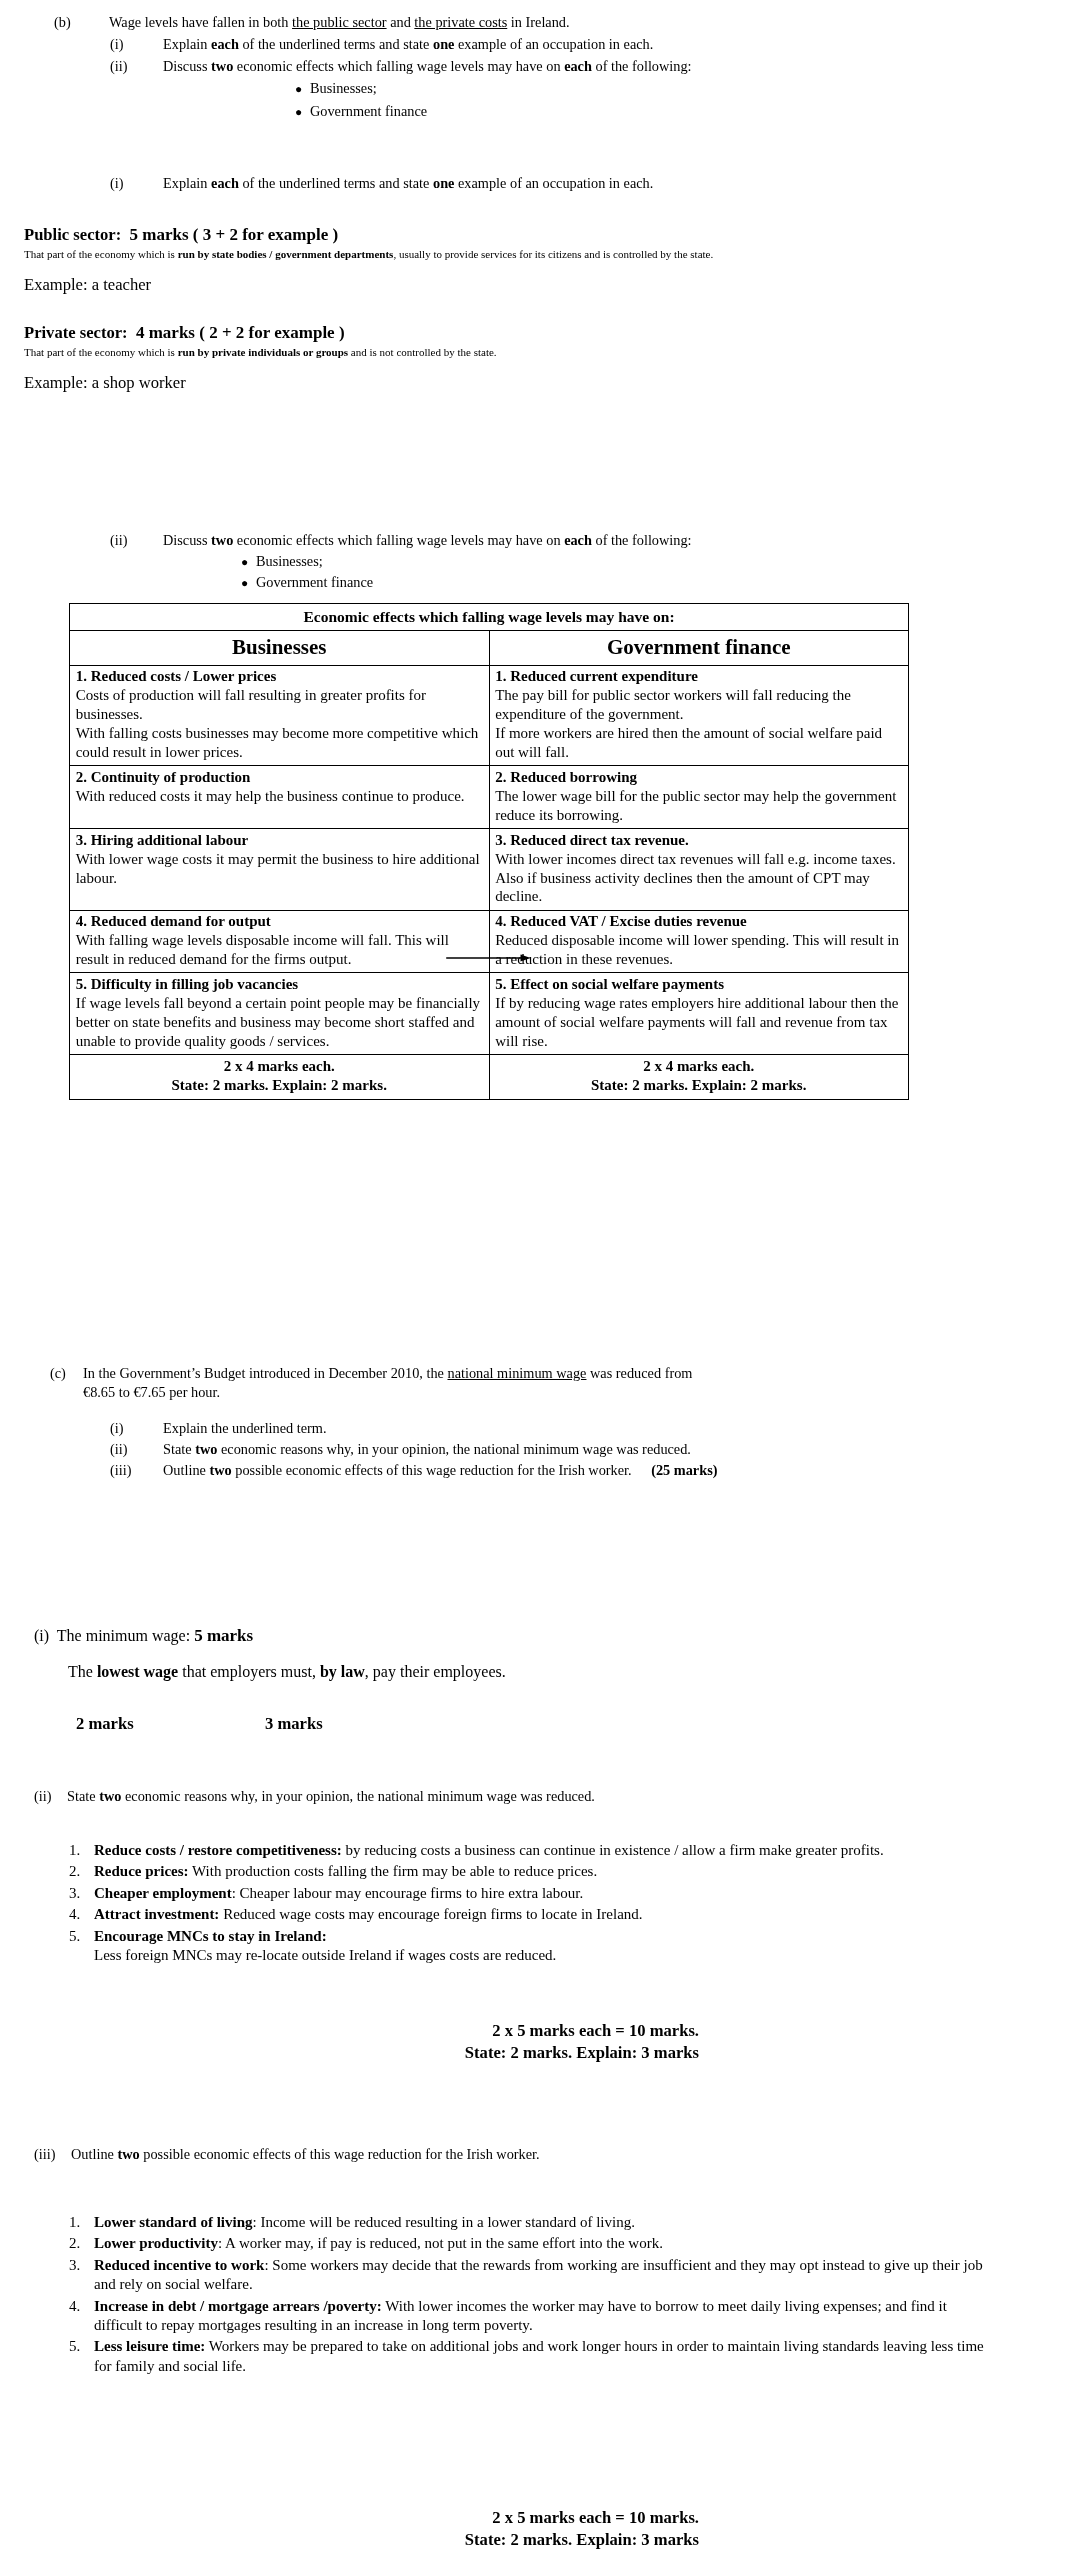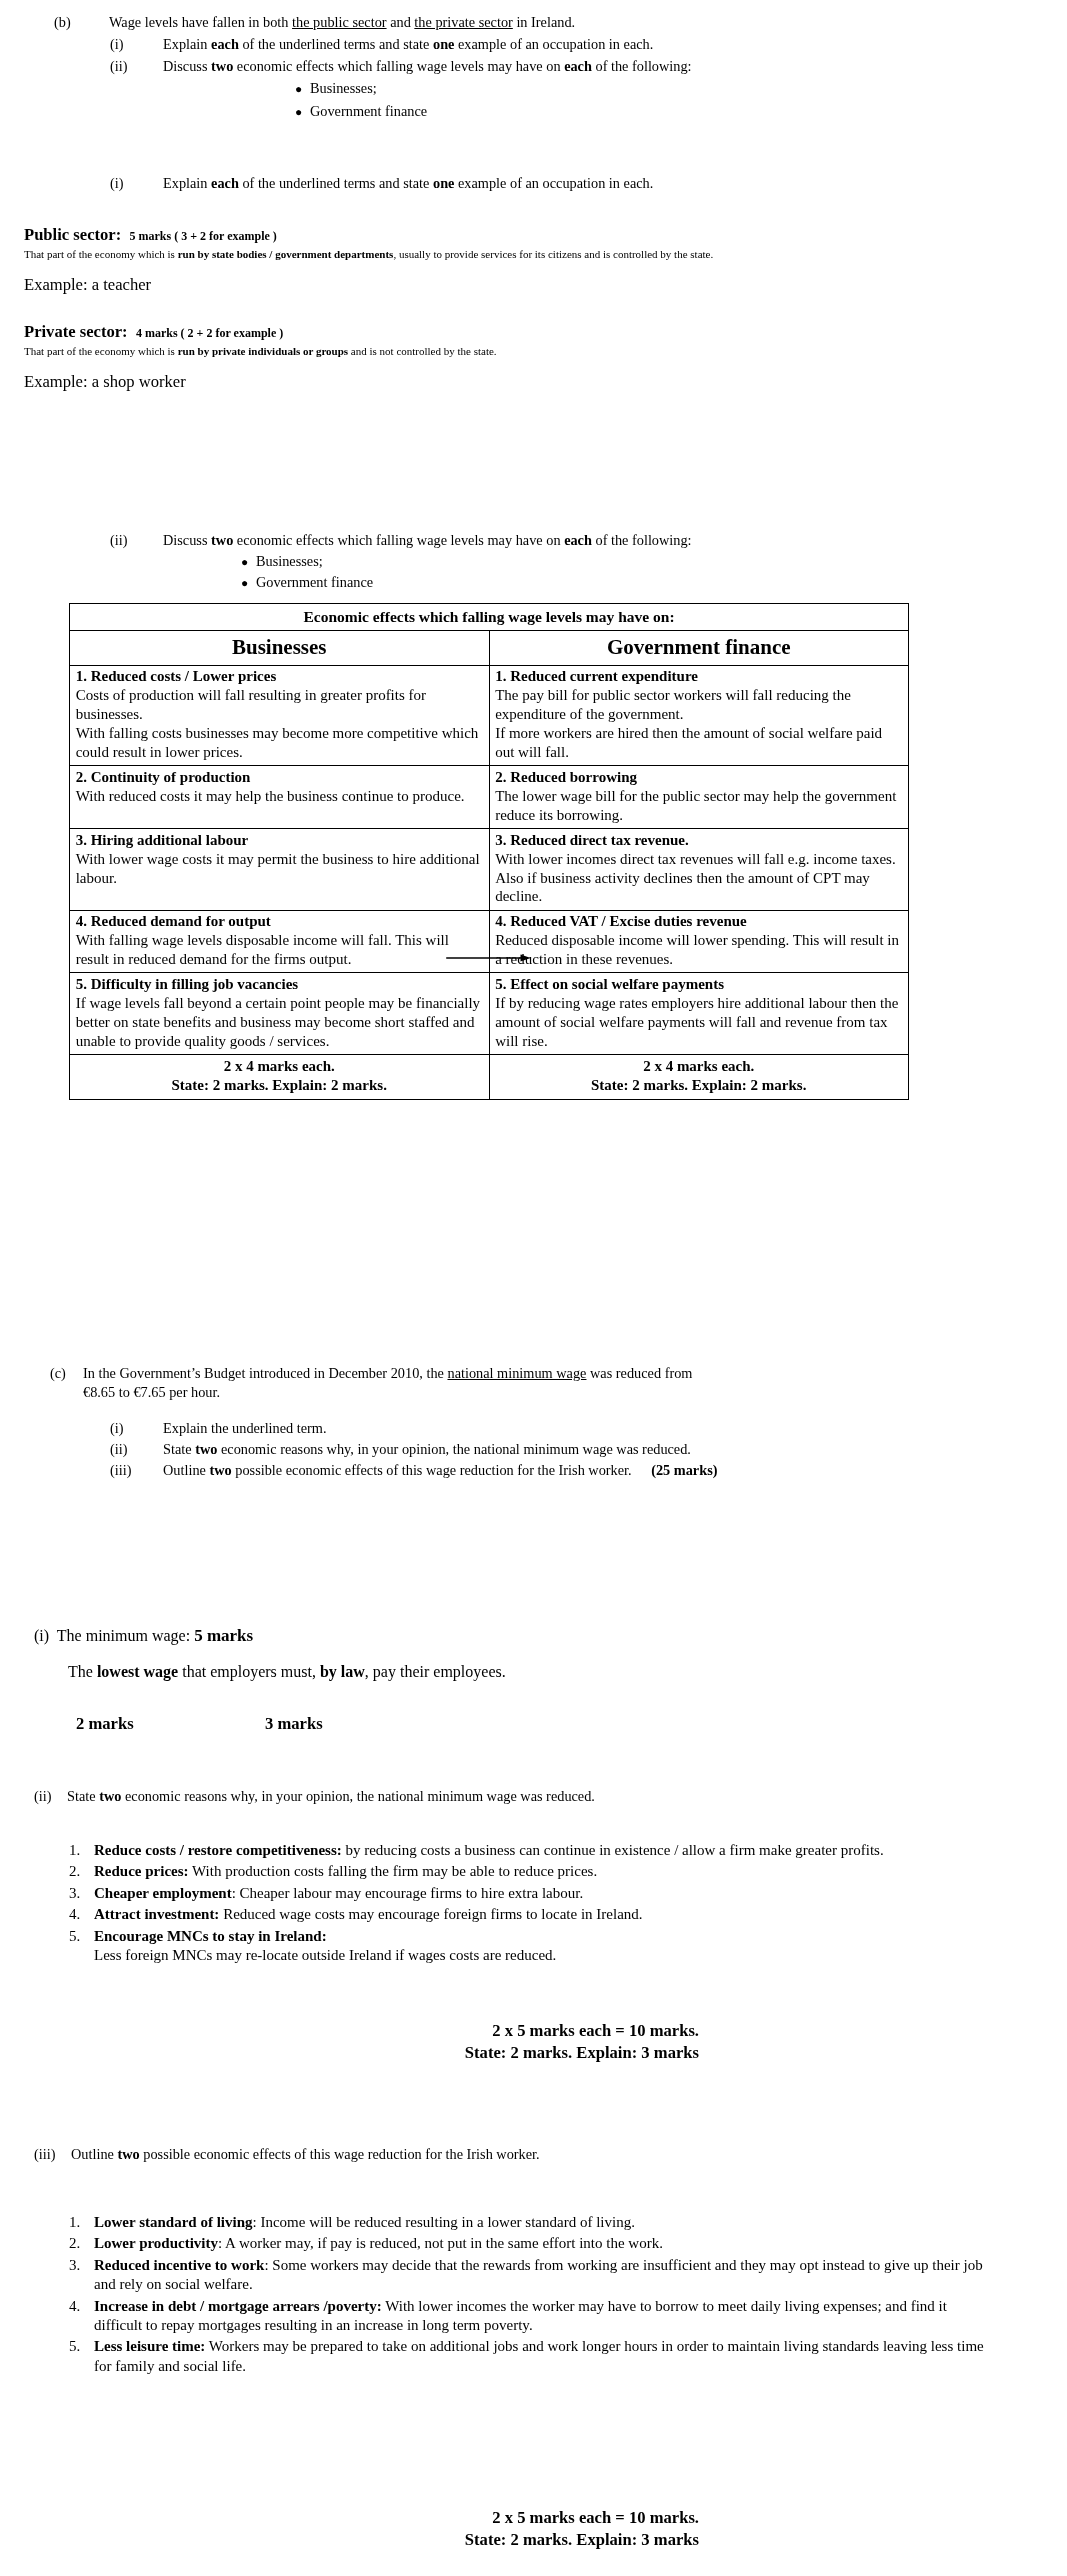--- a/index.html
+++ b/index.html
@@ -82,21 +82,21 @@
     top: 224px;
     width: 991px;
     font-size: 16.6px;
     line-height: 1.30;
   }
   .def-head {
     font-weight: bold;
     font-size: 16.6px;
     margin-bottom: 1.1px;
   }
-  .def-head .sz { font-size: 12px; }
+  .def-head .sz { font-size: 17px; }
   .def-body { font-size: 11px; }
   .def-example { margin-top: 12.6px; font-size: 16.6px; }
   .def-block-2 { margin-top: 26px; }
 
   
   .repeat-ii {
     position: absolute;
     left: 110px;
     top: 532px;
     width: 917px;
@@ -256,21 +256,21 @@
   }
 </style>
 </head>
 <body>
 
 <div class="page">
 
   <div class="sec-b">
     <div class="q-row lvl1">
       <span class="q-label w1">(b)</span>
-      <span class="q-text"><span>Wage levels have fallen in both </span><span class="u">the public sector</span><span> and </span><span class="u">the private sector</span><span> in Ireland.</span></span>
+      <span class="q-text"><span>Wage levels have fallen in both </span><span class="u">the public sector</span><span> and </span><span class="u">the private costs</span><span> in Ireland.</span></span>
     </div>
 
     <div class="q-row sub">
       <span class="q-label w2">(i)</span>
       <span class="q-text"><span>Explain </span><span class="b">each</span><span> of the underlined terms and state </span><span class="b">one</span><span> example of an occupation in each.</span></span>
     </div>
 
     <div class="q-row sub">
       <span class="q-label w2">(ii)</span>
       <span class="q-text"><span>Discuss </span><span class="b">two</span><span> economic effects which falling wage levels may have on </span><span class="b">each</span><span> of the following:</span></span>

